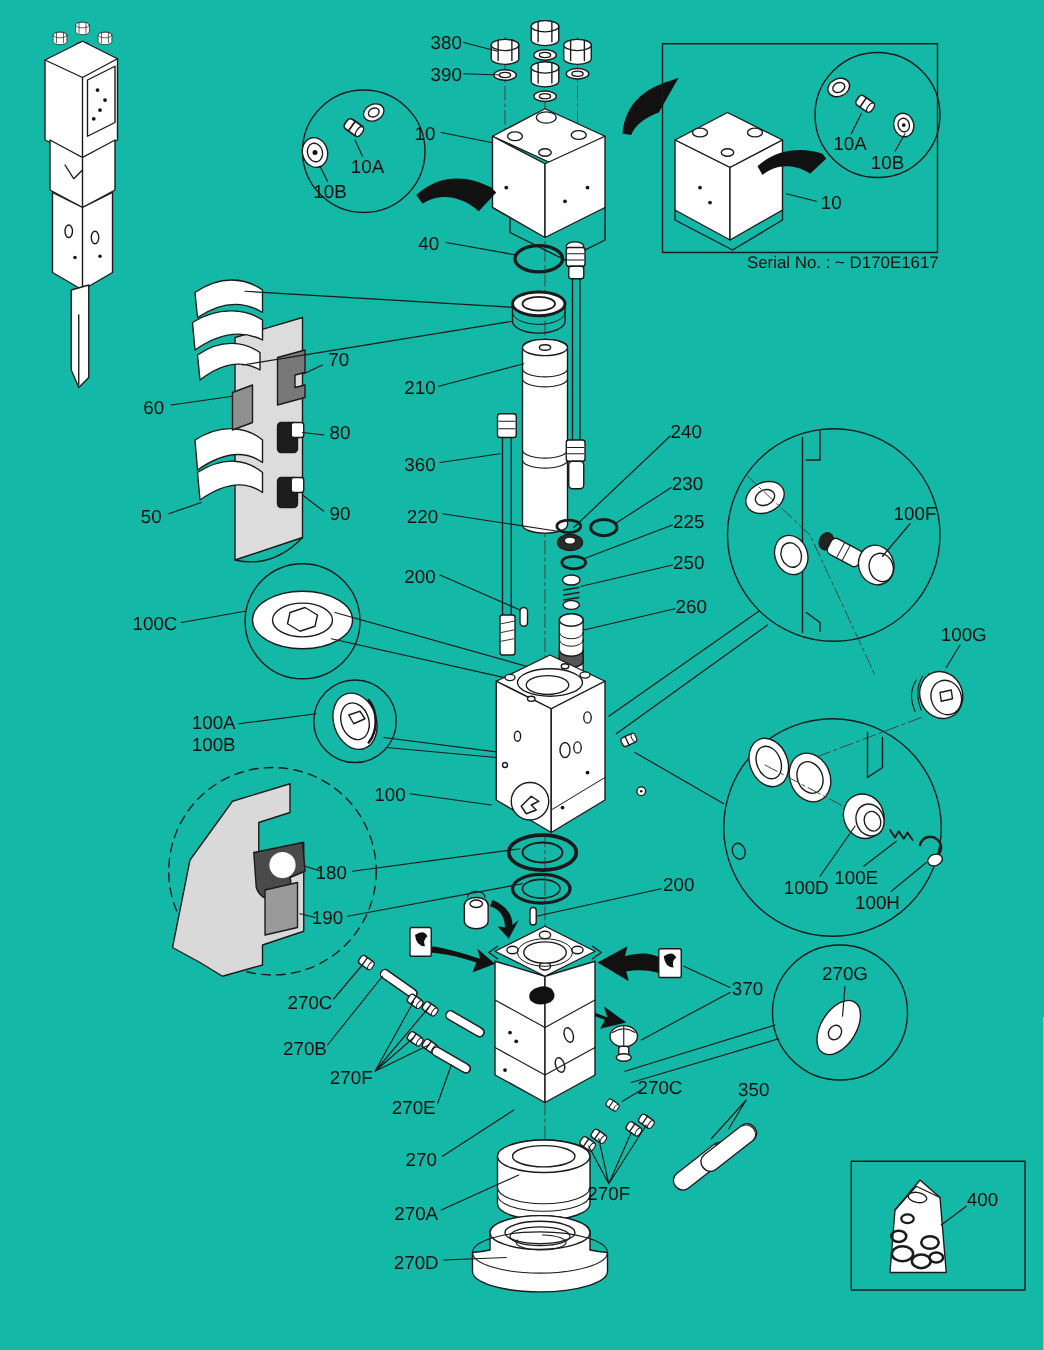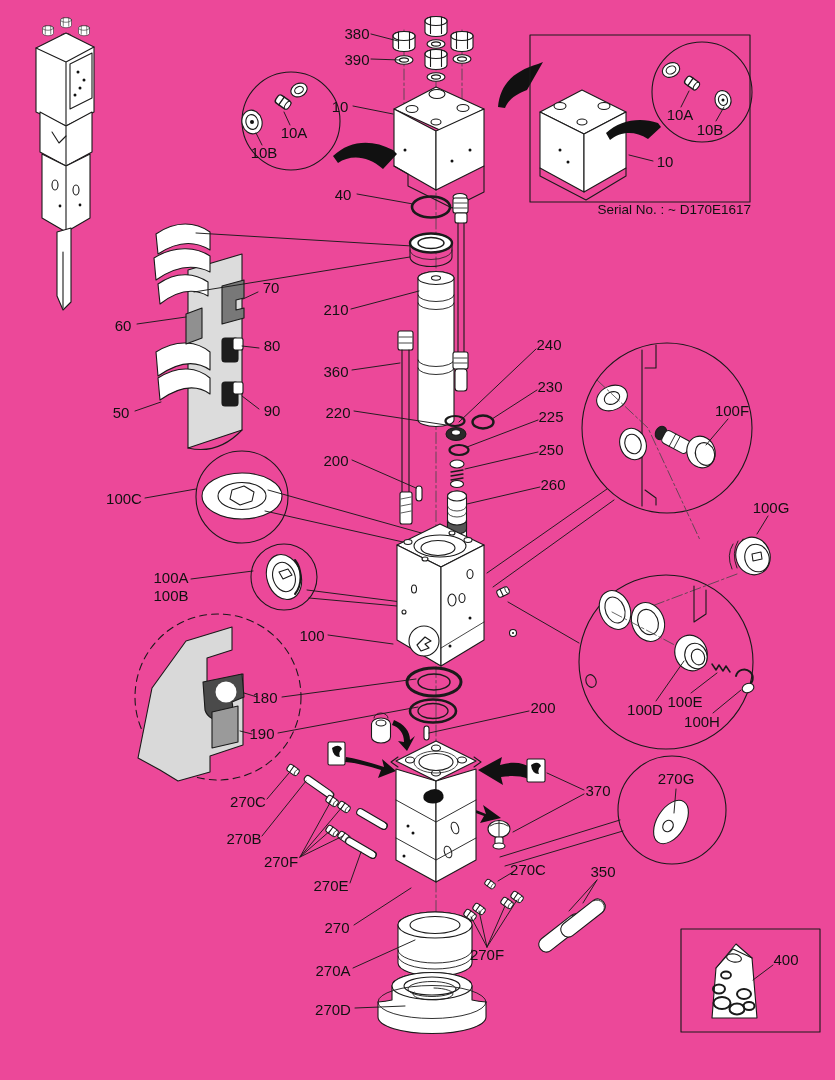--- a/index.html
+++ b/index.html
@@ -1,16 +1,16 @@
 <!DOCTYPE html>
 <html><head>
 <meta charset="utf-8">
 <style>
   html,body{margin:0;padding:0;background:#ffffff;}
-  .page{position:relative;width:835px;height:1080px;background:#ec4899;overflow:hidden;
+  .page{position:relative;width:835px;height:1080px;background:#14b8a6;overflow:hidden;
         font-family:"Liberation Sans",sans-serif;}
   svg{display:block;}
   text{user-select:none;}
 </style>
 </head>
 <body>
 
 <div class="page">
 <svg width="835" height="1080" viewBox="0 0 835 1080">
 

